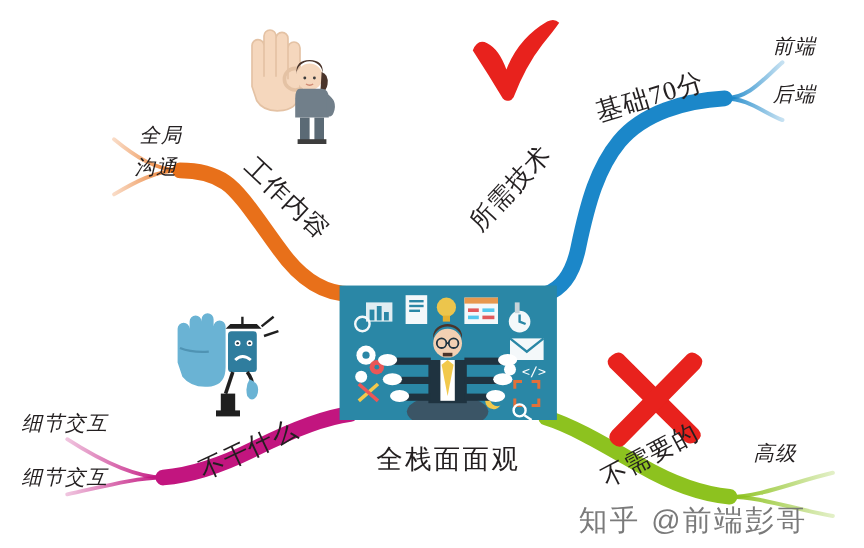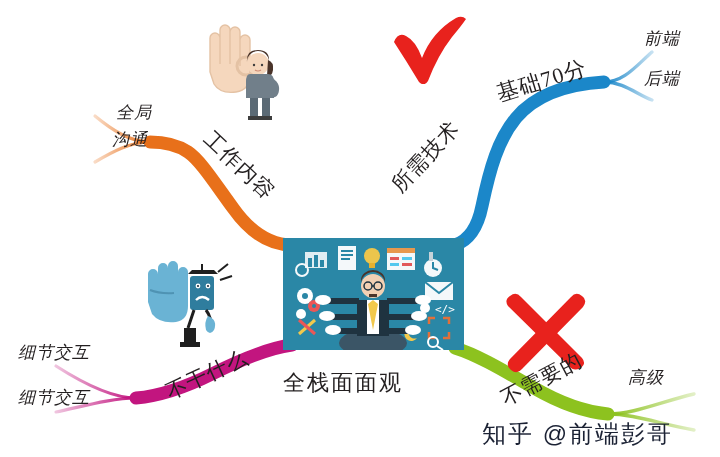--- a/index.html
+++ b/index.html
@@ -37,26 +37,26 @@
   #lbl-detail  {left:18px;top:389px;}
   #lbl-senior  {left:628px;top:369px;}
   #lbl-lowleaf {left:628px;top:417px;}
   
   #center-node{
     position:absolute;left:283px;top:238px;width:181px;height:112px;
     background:#2a87a6;overflow:hidden;
   }
   #center-title{
     position:absolute;left:283px;top:372px;width:181px;
-    font-size:22px;letter-spacing:2px;color:#231f20;
+    text-align:center;font-size:22px;letter-spacing:2px;color:#231f20;
   }
   
   #watermark{
     position:absolute;left:482px;top:418px;
-    font-size:24px;color:#0f172a;letter-spacing:2px;
+    font-size:24px;color:#737373;letter-spacing:2px;
     font-family:"Liberation Sans","DejaVu Sans",sans-serif;
     opacity:.95;
   }
   .deco{position:absolute;}
 </style>
 </head>
 <body>
 
 <div id="stage">
 

